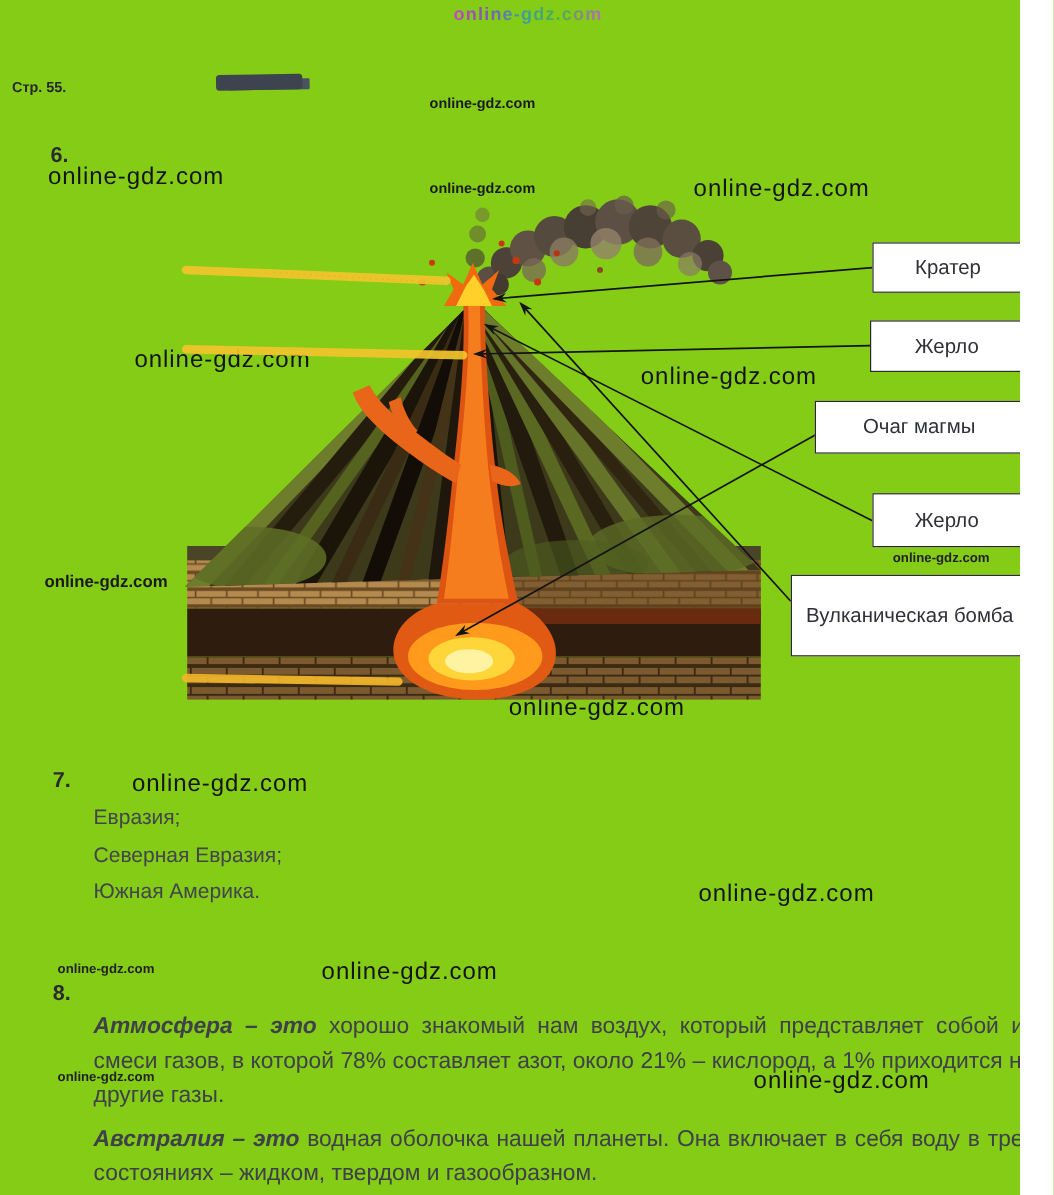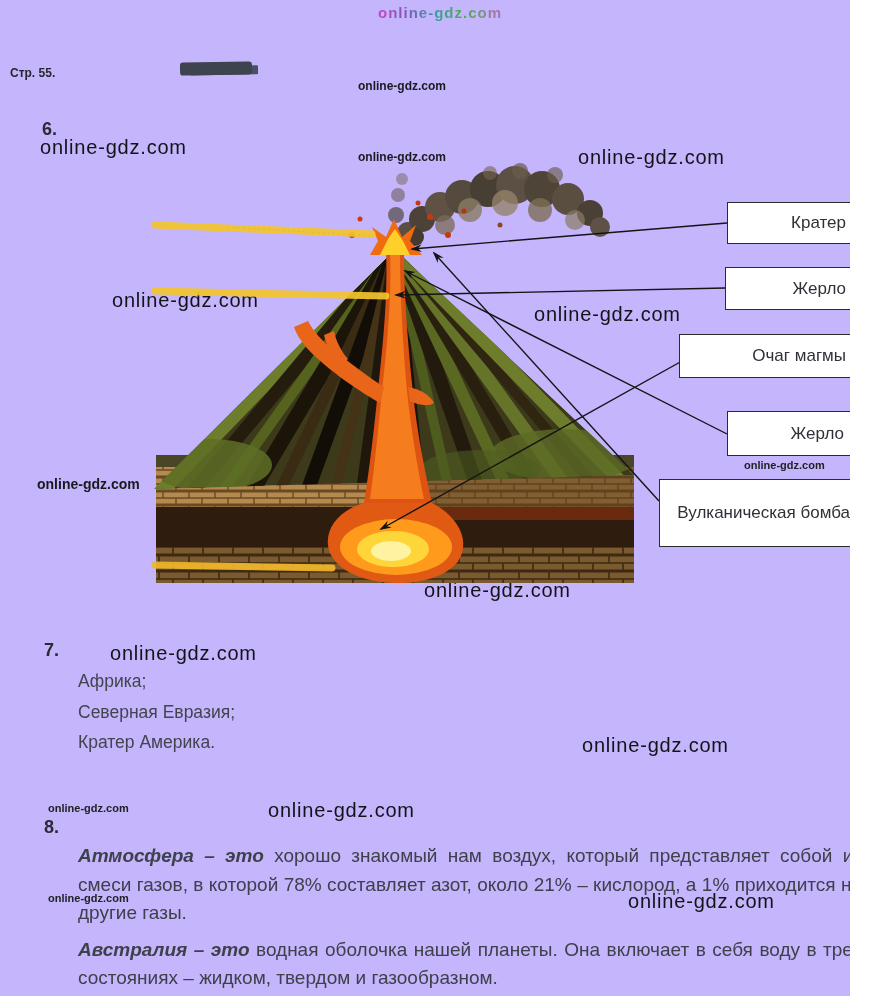--- a/index.html
+++ b/index.html
@@ -1,38 +1,38 @@
 <!DOCTYPE html>
 <html><head>
 <meta charset="utf-8">
 <style>
   html,body{margin:0;padding:0;}
   body{font-family:"Liberation Sans",sans-serif;background:#ffffff;}
-  .page{position:relative;width:850px;height:996px;background:#c4b5fd;overflow:hidden;}
+  .page{position:relative;width:850px;height:996px;background:#84cc16;overflow:hidden;}
 
   
   .wm{position:absolute;white-space:nowrap;color:#101014;font-family:"Liberation Sans",sans-serif;}
   .wm-lg{font-size:20px;letter-spacing:0.8px;color:#141418;}
   .wm-md{font-size:14px;font-weight:bold;color:#1a1a1e;}
   .wm-sm{font-size:12px;font-weight:bold;color:#1a1a1e;}
   .wm-xs{font-size:11px;font-weight:bold;color:#222226;}
   .wm-glitch{font-size:15px;font-weight:bold;letter-spacing:1px;
     background:linear-gradient(90deg,#c944c9 0%,#8a55b5 20%,#3f9aa8 45%,#4cb04c 70%,#b86ab8 100%);
     -webkit-background-clip:text;background-clip:text;color:transparent;filter:blur(0.3px);}
 
   
   .page-heading{position:absolute;left:10px;top:66px;font-size:12px;font-weight:bold;color:#26262e;}
   .redaction{position:absolute;left:180px;top:62px;width:72px;height:13px;background:#3d434f;border-radius:3px;transform:rotate(-1deg);box-shadow:8px 2px 0 -2px #4a5160;}
   .qnum{position:absolute;font-size:18px;font-weight:bold;color:#2a2a32;}
   #q6num{left:42px;top:119px;}
   #q7num{left:44px;top:640px;}
   #q8num{left:44px;top:817px;}
 
   
-  .lbl-box{position:absolute;border:1.6px solid #2b2b2b;background:#ffffff;display:flex;align-items:center;justify-content:flex-end;text-align:center;font-size:17px;color:#303138;line-height:1.5;padding:0 6px;box-sizing:border-box;}
+  .lbl-box{position:absolute;border:1.6px solid #2b2b2b;background:#ffffff;display:flex;align-items:center;justify-content:center;text-align:center;font-size:17px;color:#303138;line-height:1.5;padding:0 6px;box-sizing:border-box;}
   #box-crater{left:727px;top:202px;width:126px;height:42px;}
   #box-vent{left:725px;top:267px;width:128px;height:43px;}
   #box-magma{left:679px;top:334px;width:174px;height:44px;}
   #box-lava{left:727px;top:411px;width:124px;height:45px;}
   #box-bomb{left:659px;top:479px;width:198px;height:68px;}
 
   .diagram-svg{position:absolute;left:0;top:155px;}
 
   
   .q7-list{position:absolute;left:78px;top:666px;font-size:17.5px;line-height:30.5px;color:#42444e;}
@@ -202,23 +202,23 @@
   </div>
   <div class="lbl-box" id="box-lava">
     <span>Жерло</span>
   </div>
   <div class="lbl-box" id="box-bomb">
     <span>Вулканическая бомба</span>
   </div>
 
   <div class="qnum" id="q7num">7.</div>
   <div class="q7-list">
-    <div>Африка;</div>
+    <div>Евразия;</div>
     <div>Северная Евразия;</div>
-    <div>Кратер Америка.</div>
+    <div>Южная Америка.</div>
   </div>
 
   <div class="qnum" id="q8num">8.</div>
   <div class="q8-block">
     <p><span class="lead">Атмосфера – это</span><span> хорошо знакомый нам воздух, который представляет собой из смеси газов, в которой 78% составляет азот, около 21% – кислород, а 1% приходится на другие газы.</span></p>
     <p><span class="lead">Австралия – это</span><span> водная оболочка нашей планеты. Она включает в себя воду в трех состояниях – жидком, твердом и газообразном.</span></p>
   </div>
 
 </div>
 

